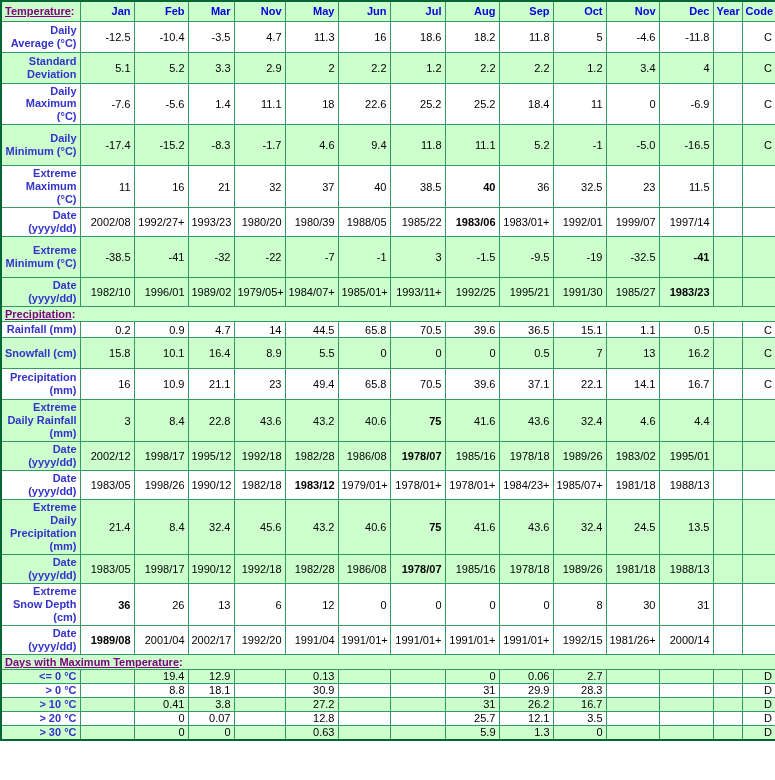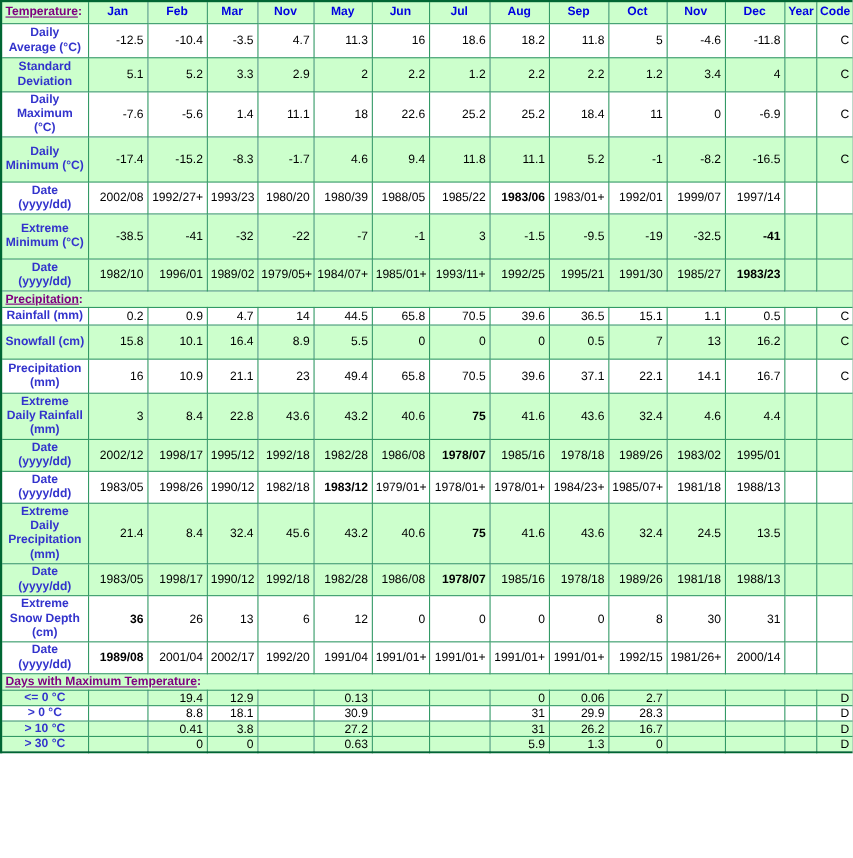--- a/index.html
+++ b/index.html
@@ -17,28 +17,28 @@
     border:1px solid #339966;
     padding:1px 3px;
     vertical-align:middle;
     overflow:hidden;
   }
   tr.green td, tr.green th{background:#ccffcc;}
   tr.white td{background:#ffffff;}
   td.lbl{
     color:#3333cc;
     font-weight:bold;
-    text-align:center;
+    text-align:right;
     line-height:1.18;
     padding:2px 2px 2px 3px;
   }
   th.month, th.small-hdr{
     color:#0000e0;
     font-weight:bold;
-    text-align:center;
+    text-align:right;
     padding:2px 1px;
   }
   td.num{text-align:right;}
   td.b, span.b{font-weight:bold;}
   td.seccell{padding:1px 3px;}
   span.seclink{
     color:#800080;
     font-weight:bold;
     cursor:pointer;
   }
@@ -148,24 +148,41 @@
           <td class="num">-17.4</td>
           <td class="num">-15.2</td>
           <td class="num">-8.3</td>
           <td class="num">-1.7</td>
           <td class="num">4.6</td>
           <td class="num">9.4</td>
           <td class="num">11.8</td>
           <td class="num">11.1</td>
           <td class="num">5.2</td>
           <td class="num">-1</td>
-          <td class="num">-8.2</td>
+          <td class="num">-5.0</td>
           <td class="num">-16.5</td>
           <td class="num"></td>
           <td class="num">C</td>
+        </tr>
+        <tr class="white tall3">
+          <td class="lbl">Extreme Maximum (°C)</td>
+          <td class="num">11</td>
+          <td class="num">16</td>
+          <td class="num">21</td>
+          <td class="num">32</td>
+          <td class="num">37</td>
+          <td class="num">40</td>
+          <td class="num">38.5</td>
+          <td class="num b">40</td>
+          <td class="num">36</td>
+          <td class="num">32.5</td>
+          <td class="num">23</td>
+          <td class="num">11.5</td>
+          <td class="num"></td>
+          <td class="num"></td>
         </tr>
         <tr class="white date-row">
           <td class="lbl">Date (yyyy/dd)</td>
           <td class="num">2002/08</td>
           <td class="num">1992/27+</td>
           <td class="num">1993/23</td>
           <td class="num">1980/20</td>
           <td class="num">1980/39</td>
           <td class="num">1988/05</td>
           <td class="num">1985/22</td>
@@ -431,20 +448,37 @@
           <td class="num"></td>
           <td class="num"></td>
           <td class="num">31</td>
           <td class="num">26.2</td>
           <td class="num">16.7</td>
           <td class="num"></td>
           <td class="num"></td>
           <td class="num"></td>
           <td class="num">D</td>
         </tr>
+        <tr class="white compact">
+          <td class="lbl">&gt; 20 °C</td>
+          <td class="num"></td>
+          <td class="num">0</td>
+          <td class="num">0.07</td>
+          <td class="num"></td>
+          <td class="num">12.8</td>
+          <td class="num"></td>
+          <td class="num"></td>
+          <td class="num">25.7</td>
+          <td class="num">12.1</td>
+          <td class="num">3.5</td>
+          <td class="num"></td>
+          <td class="num"></td>
+          <td class="num"></td>
+          <td class="num">D</td>
+        </tr>
         <tr class="green compact">
           <td class="lbl">&gt; 30 °C</td>
           <td class="num"></td>
           <td class="num">0</td>
           <td class="num">0</td>
           <td class="num"></td>
           <td class="num">0.63</td>
           <td class="num"></td>
           <td class="num"></td>
           <td class="num">5.9</td>

